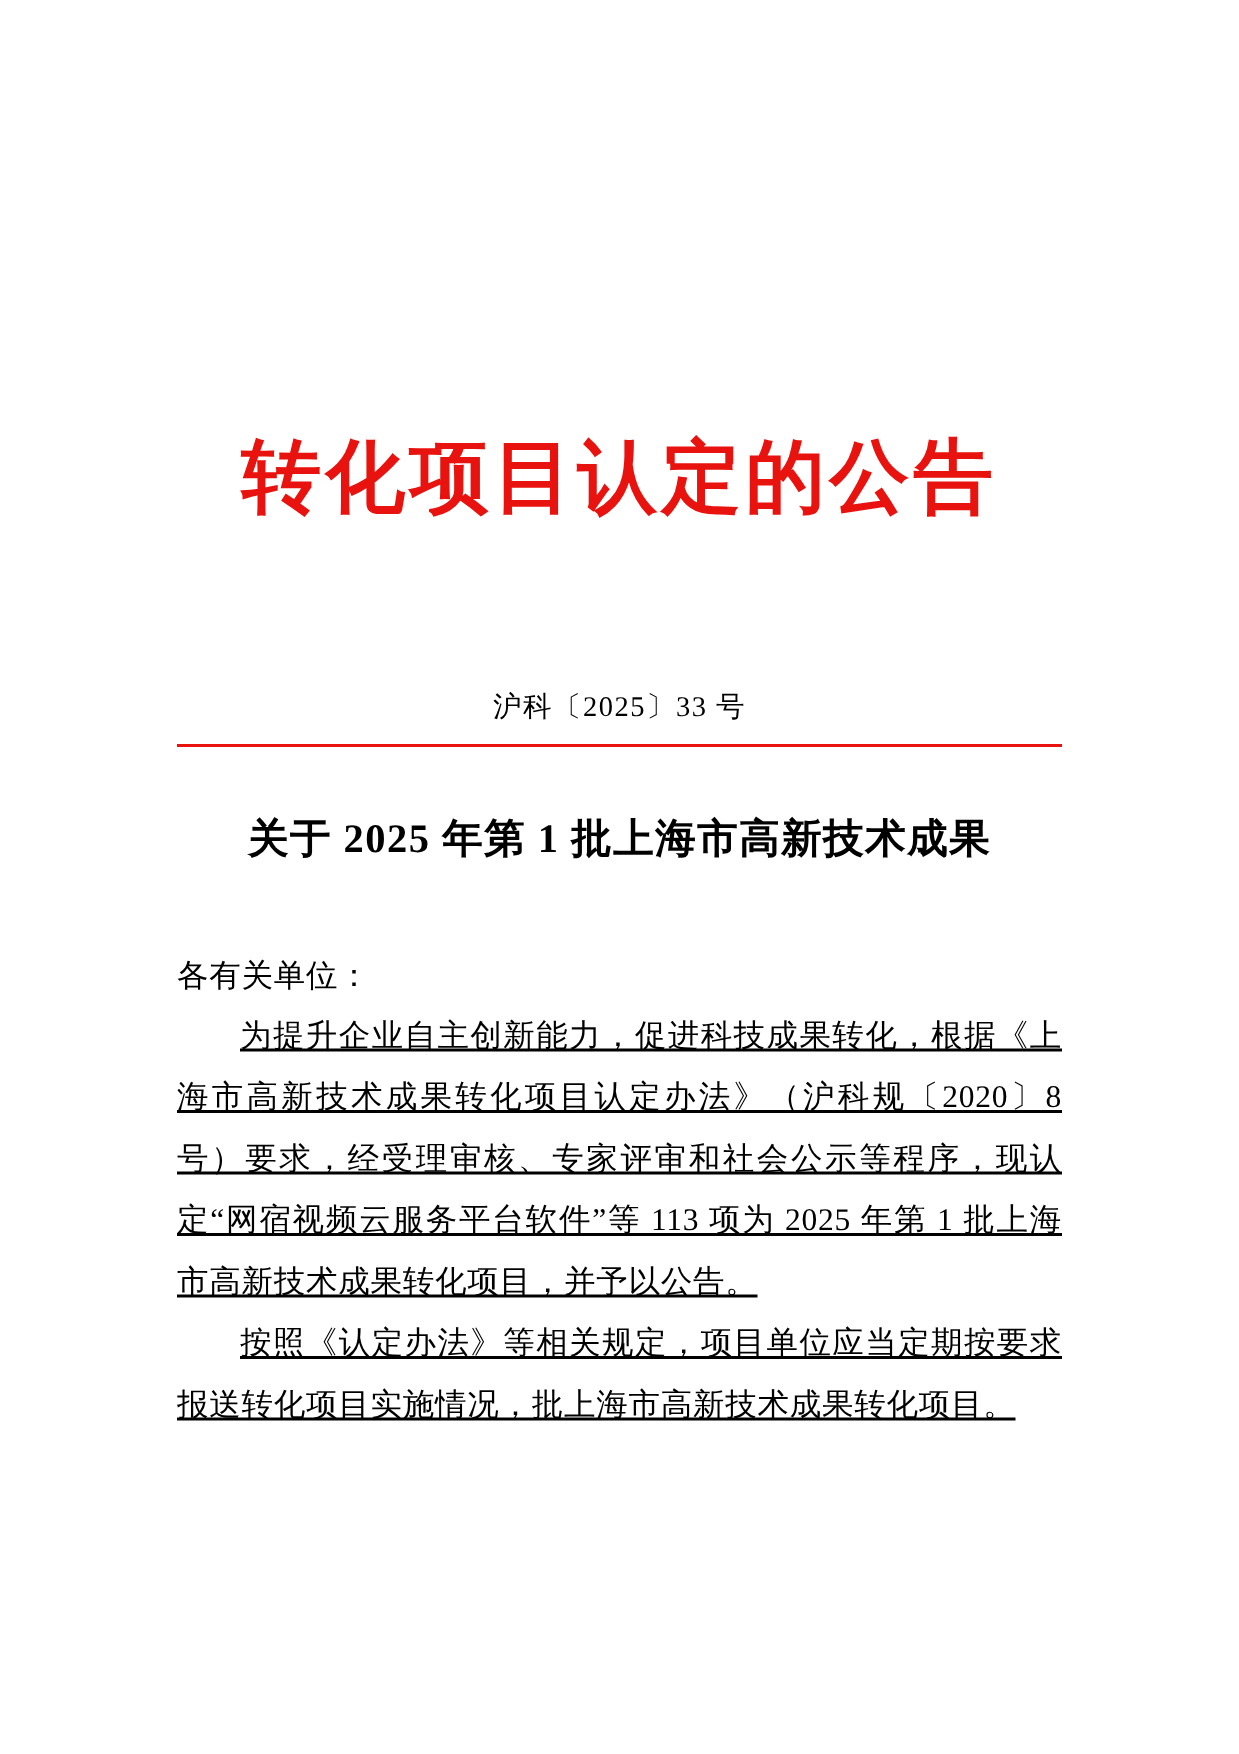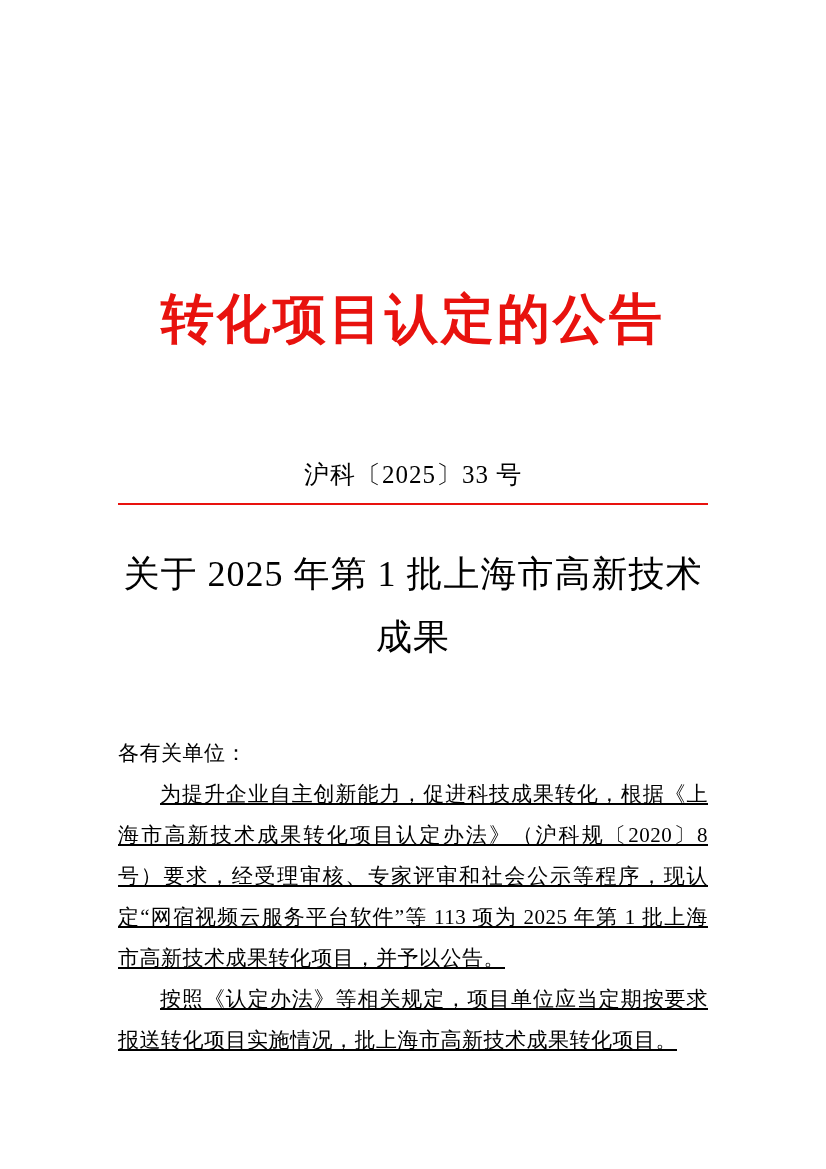--- a/index.html
+++ b/index.html
@@ -32,47 +32,47 @@
     font-size: 53px;
     letter-spacing: 3px;
     line-height: 1.1;
     margin-top: 290px;
     white-space: nowrap;
   }
 
   
   .doc-number {
     text-align: center;
-    font-size: 25px;
+    font-size: 19px;
     letter-spacing: 1px;
     margin-top: 110px;
     color: #000;
   }
 
   
   .red-rule {
     height: 2px;
     background: #e8120e;
     margin-top: 12px;
     width: 100%;
   }
 
   
   .doc-title {
     text-align: center;
-    font-size: 36px;
-    font-weight: normal;
+    font-size: 27px;
+    font-weight: bold;
     line-height: 1.75;
     margin-top: 38px;
     letter-spacing: 1px;
   }
 
   
   .body-text {
-    margin-top: 64px;
+    margin-top: 46px;
     font-size: 21px;
     line-height: 1.95;
     letter-spacing: 0.5px;
     text-align: justify;
     text-justify: inter-ideograph;
   }
   .body-text p {
     margin: 0;
   }
   .body-text p.indent {

